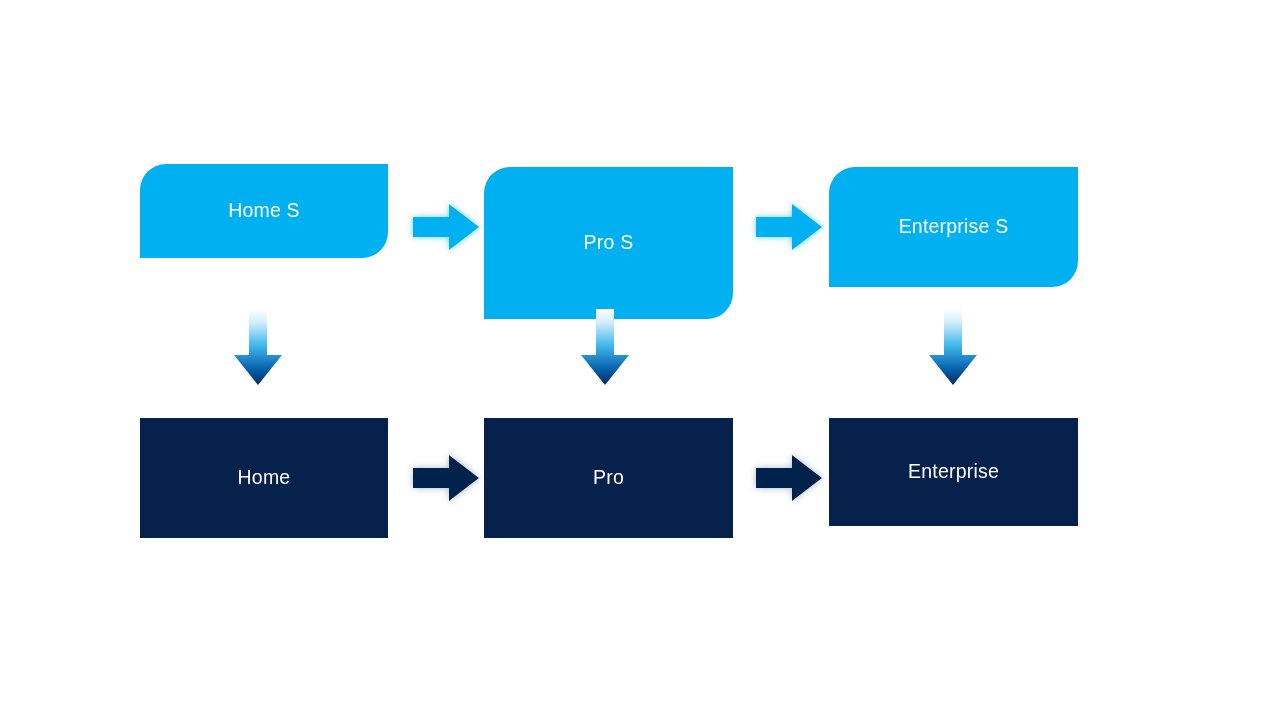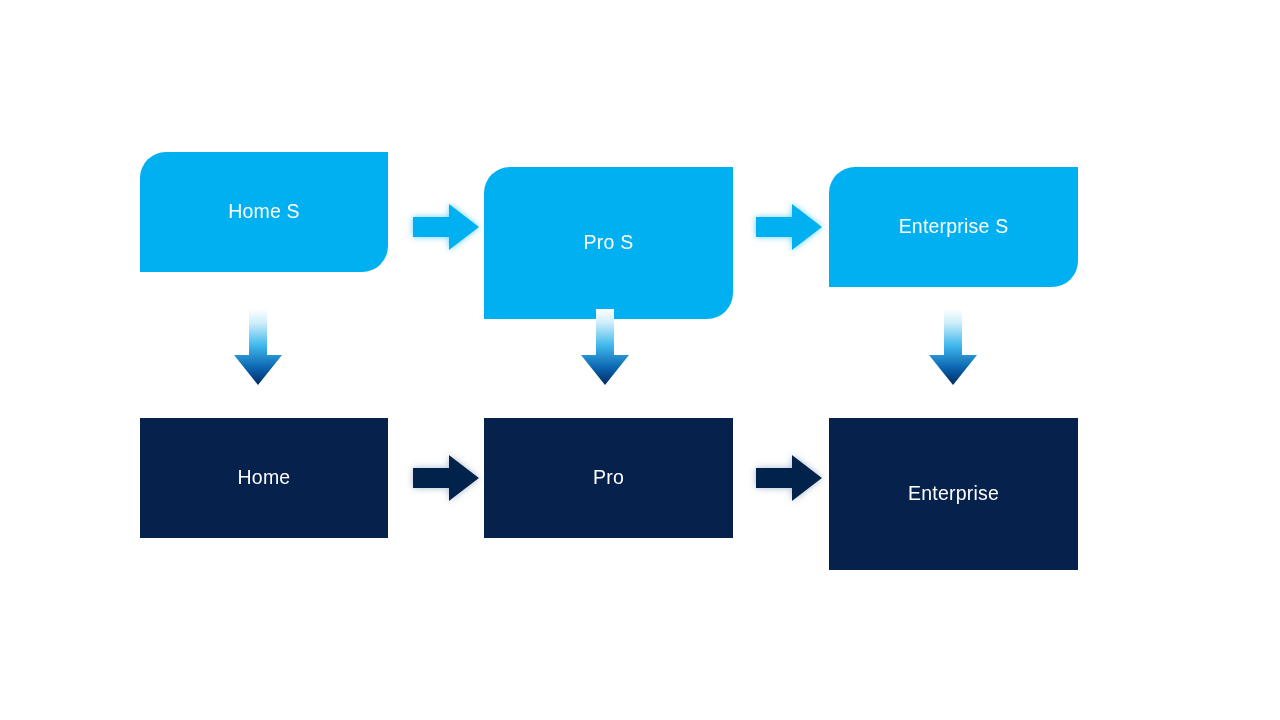--- a/index.html
+++ b/index.html
@@ -61,21 +61,21 @@
   .arrow-h  { width: 74px;  height: 56px; }
   .arrow-v  { width: 56px;  height: 82px; }
 
   .label-text { pointer-events: none; }
 </style>
 </head>
 <body>
 
 <div id="canvas">
 
-  <div class="node tier-service" style="left:140px; top:152px; width:248px; height:120px;">
+  <div class="node tier-service" style="left:140px; top:164px; width:248px; height:94px;">
     <span class="label-text">Home S</span>
   </div>
 
   <div class="node tier-service" style="left:484px; top:167px; width:249px; height:152px;">
     <span class="label-text">Pro S</span>
   </div>
 
   <div class="node tier-service" style="left:829px; top:167px; width:249px; height:120px;">
     <span class="label-text">Enterprise S</span>
   </div>
@@ -160,21 +160,21 @@
   </div>
 
   <div class="node tier-product" style="left:484px; top:418px; width:249px; height:120px;">
     <span class="label-text">Pro</span>
   </div>
 
   <div class="node tier-product" style="left:140px; top:418px; width:248px; height:120px;">
     <span class="label-text">Home</span>
   </div>
 
-  <div class="node tier-product" style="left:829px; top:418px; width:249px; height:152px;text-align:right;">
+  <div class="node tier-product" style="left:829px; top:418px; width:249px; height:108px;text-align:right;">
     <span class="label-text">Enterprise</span>
   </div>
 
   <div class="arrow arrow-h" style="left:409px; top:450px;">
     <svg width="74" height="56" viewBox="0 0 74 56">
       <defs>
         <filter id="glowDark1" x="-45%" y="-45%" width="190%" height="190%">
           <feGaussianBlur in="SourceAlpha" stdDeviation="3.6" result="b"></feGaussianBlur>
           <feFlood flood-color="#8FA3BE" flood-opacity="0.75"></feFlood>
           <feComposite in2="b" operator="in" result="g"></feComposite>

